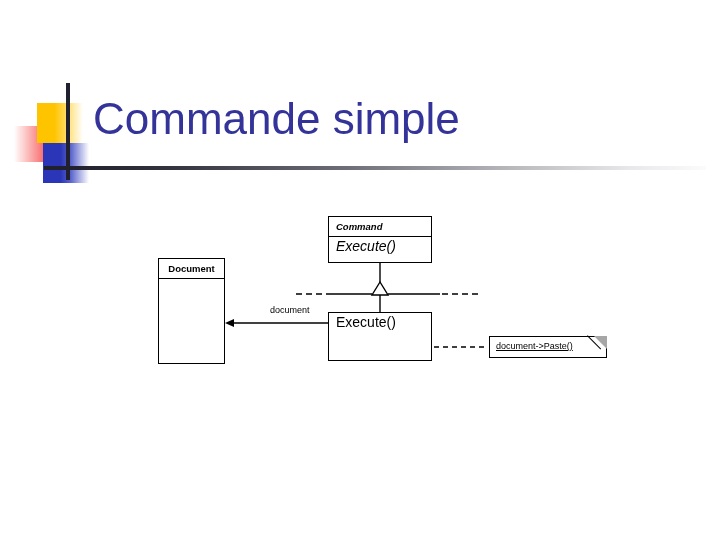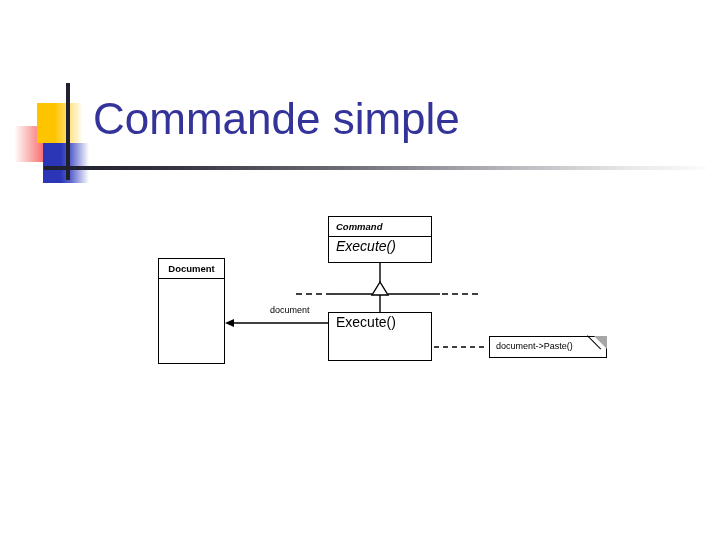--- a/index.html
+++ b/index.html
@@ -118,20 +118,21 @@
     border: 1.4px solid #000000;
     background: #ffffff;
     box-sizing: border-box;
   }
   #note-box .note-text {
     font-size: 9px;
     color: #000000;
     line-height: 19px;
     padding-left: 6px;
     white-space: nowrap;
+    text-decoration: underline;
   }
   .note-fold {
     position: absolute;
     right: -1px; top: -1px;
     width: 0; height: 0;
     border-left: 13px solid transparent;
     border-top: 13px solid #A6A6A6;
   }
   .note-fold-line {
     position: absolute;

